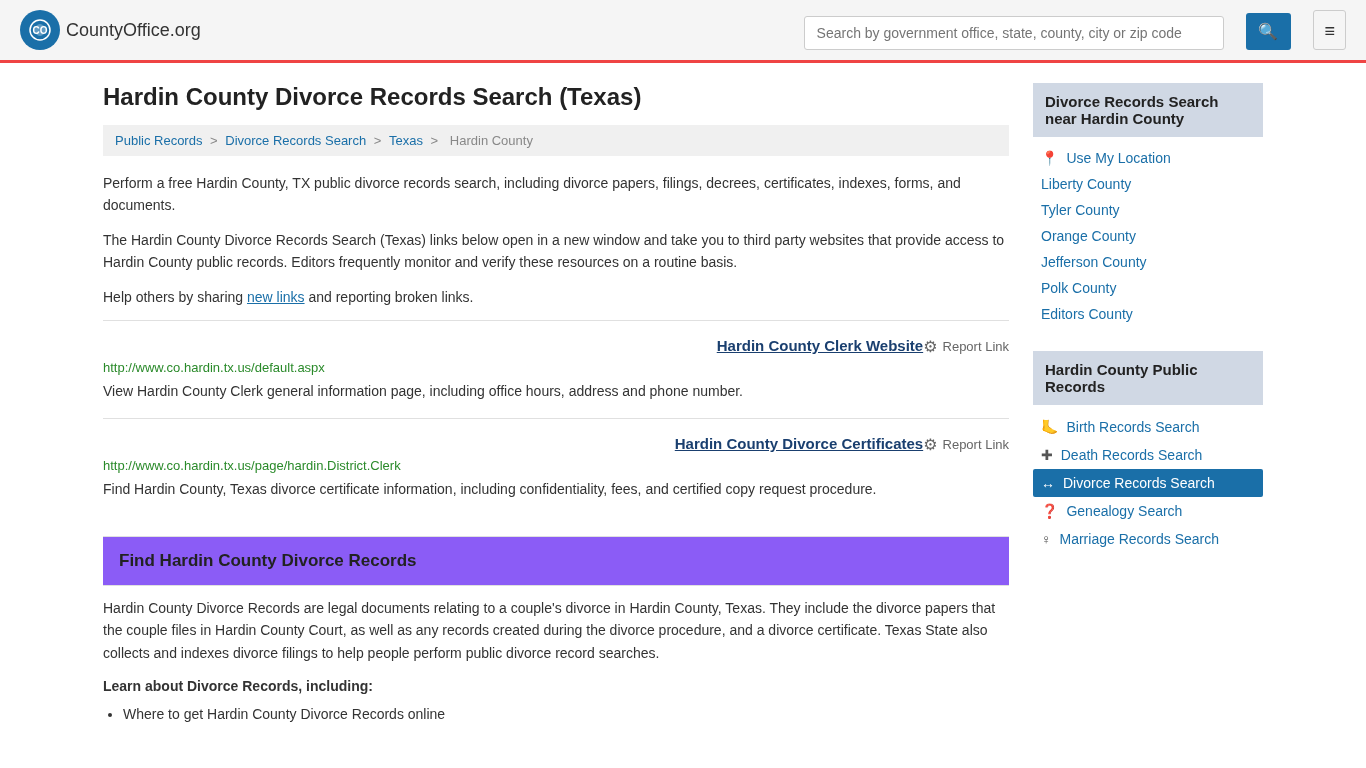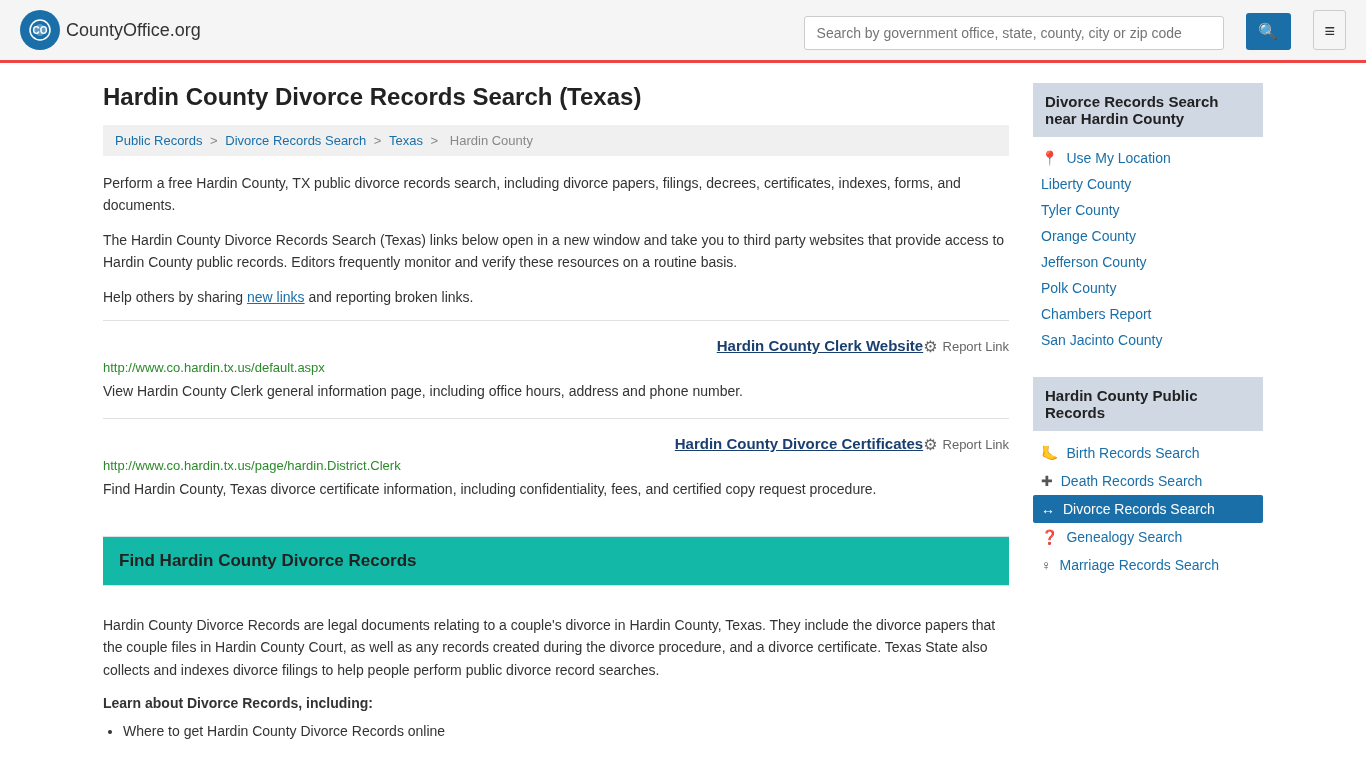--- a/index.html
+++ b/index.html
@@ -149,25 +149,25 @@
       margin-bottom: 6px;
     }
     .link-desc {
       font-size: 14px;
       line-height: 1.5;
       color: #333;
     }
 
     
     #find-section {
-      background: #14b8a6;
+      background: #8b5cf6;
       border-top: 1px solid #e0e0e0;
       border-bottom: 1px solid #e0e0e0;
       padding: 14px 16px;
-      margin: 20px 0 28px;
+      margin: 20px 0 11px;
     }
     #find-section h2 {
       font-size: 17px;
       font-weight: bold;
       color: #222;
     }
 
     .learn-para {
       line-height: 1.6;
       font-size: 14px;
@@ -352,24 +352,21 @@
         <li>
           <a href="#">Orange County</a>
         </li>
         <li>
           <a href="#">Jefferson County</a>
         </li>
         <li>
           <a href="#">Polk County</a>
         </li>
         <li>
-          <a href="#">Chambers Report</a>
-        </li>
-        <li>
-          <a href="#">San Jacinto County</a>
+          <a href="#">Editors County</a>
         </li>
       </ul>
     </div>
 
     <div class="sidebar-section">
       <div class="sidebar-heading">Hardin County Public Records</div>
       <ul class="sidebar-records-list">
         <li>
           <span class="rec-icon">🦶</span>
           <a href="#">Birth Records Search</a>

